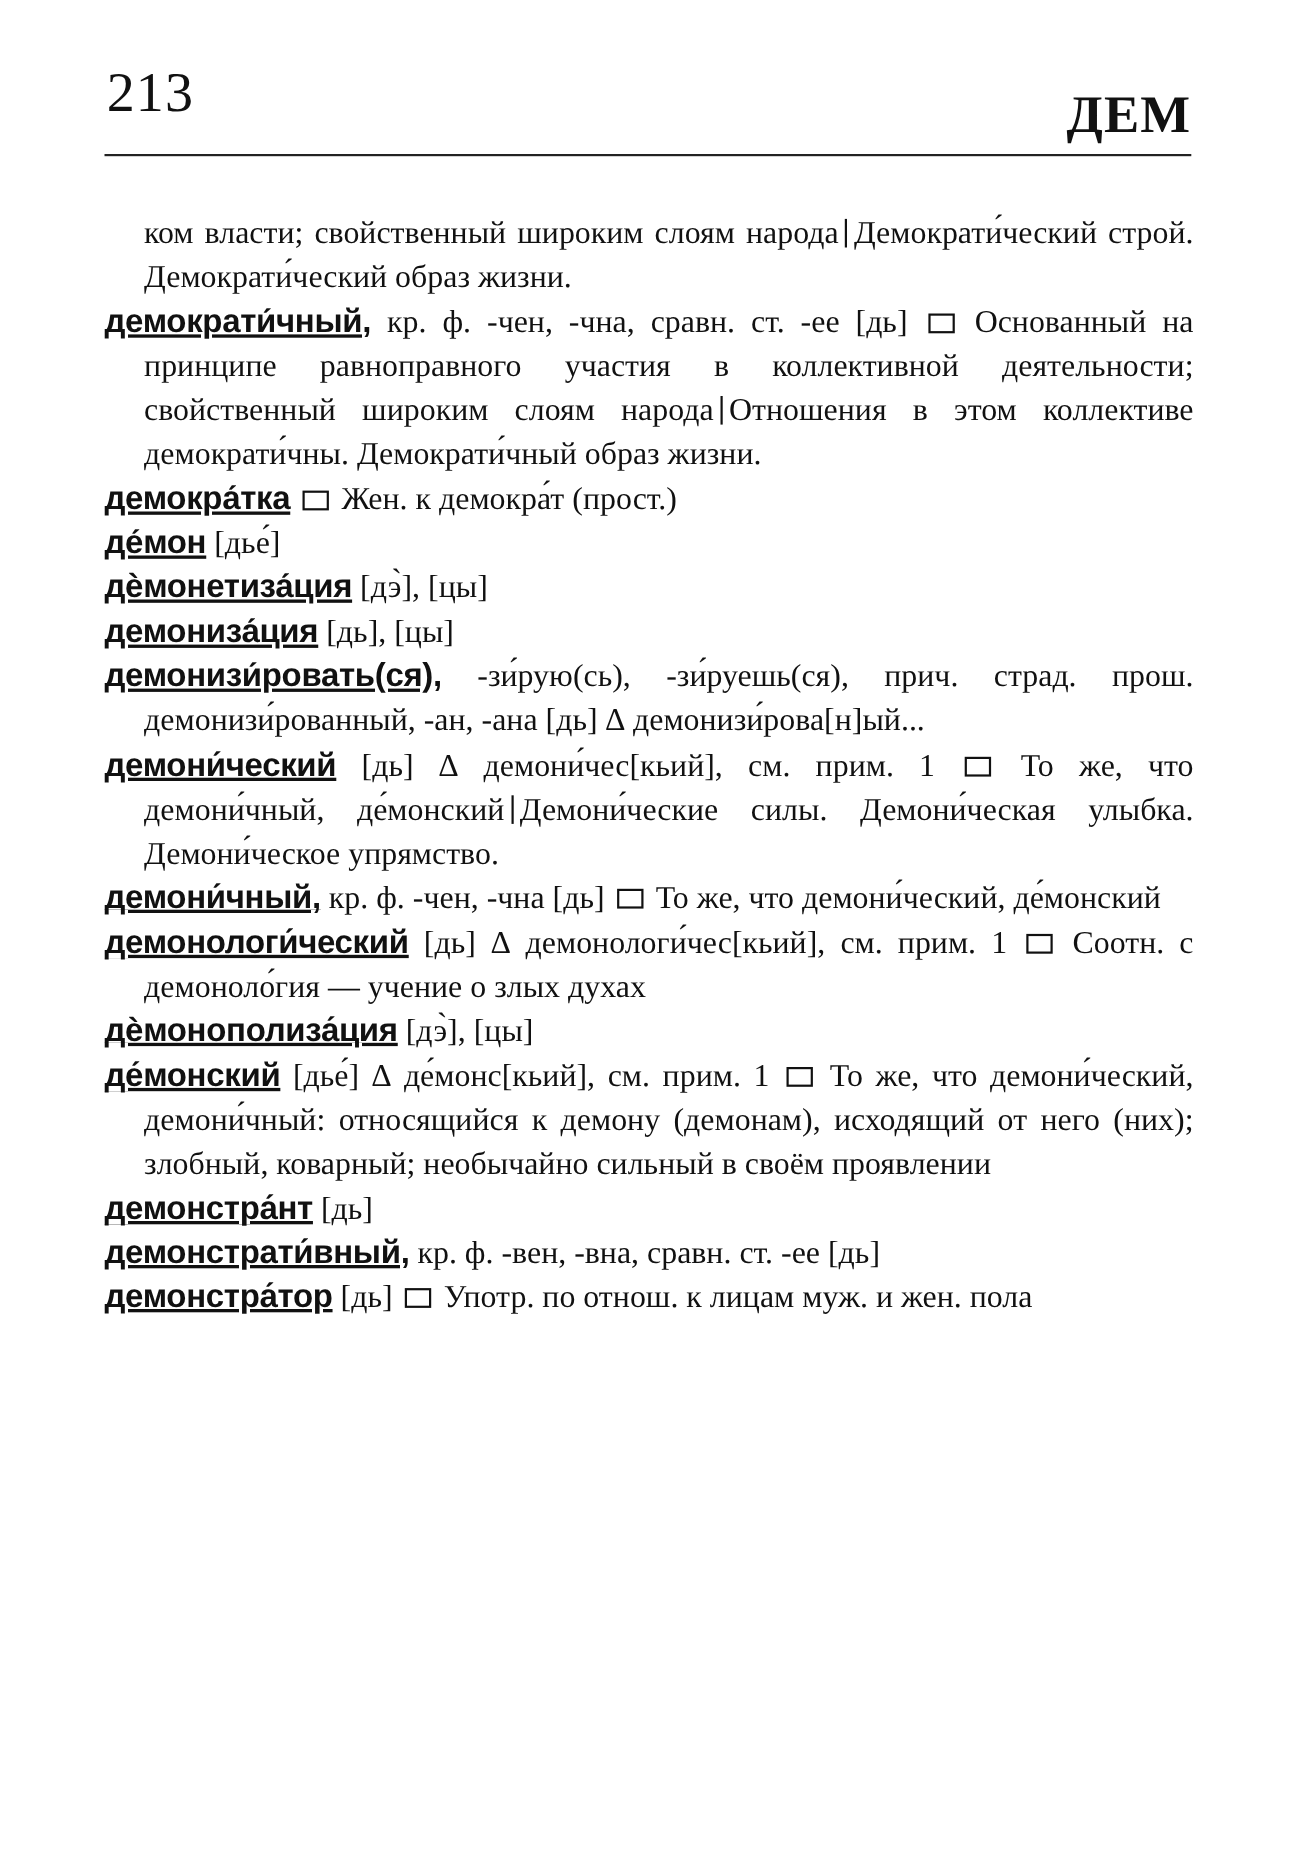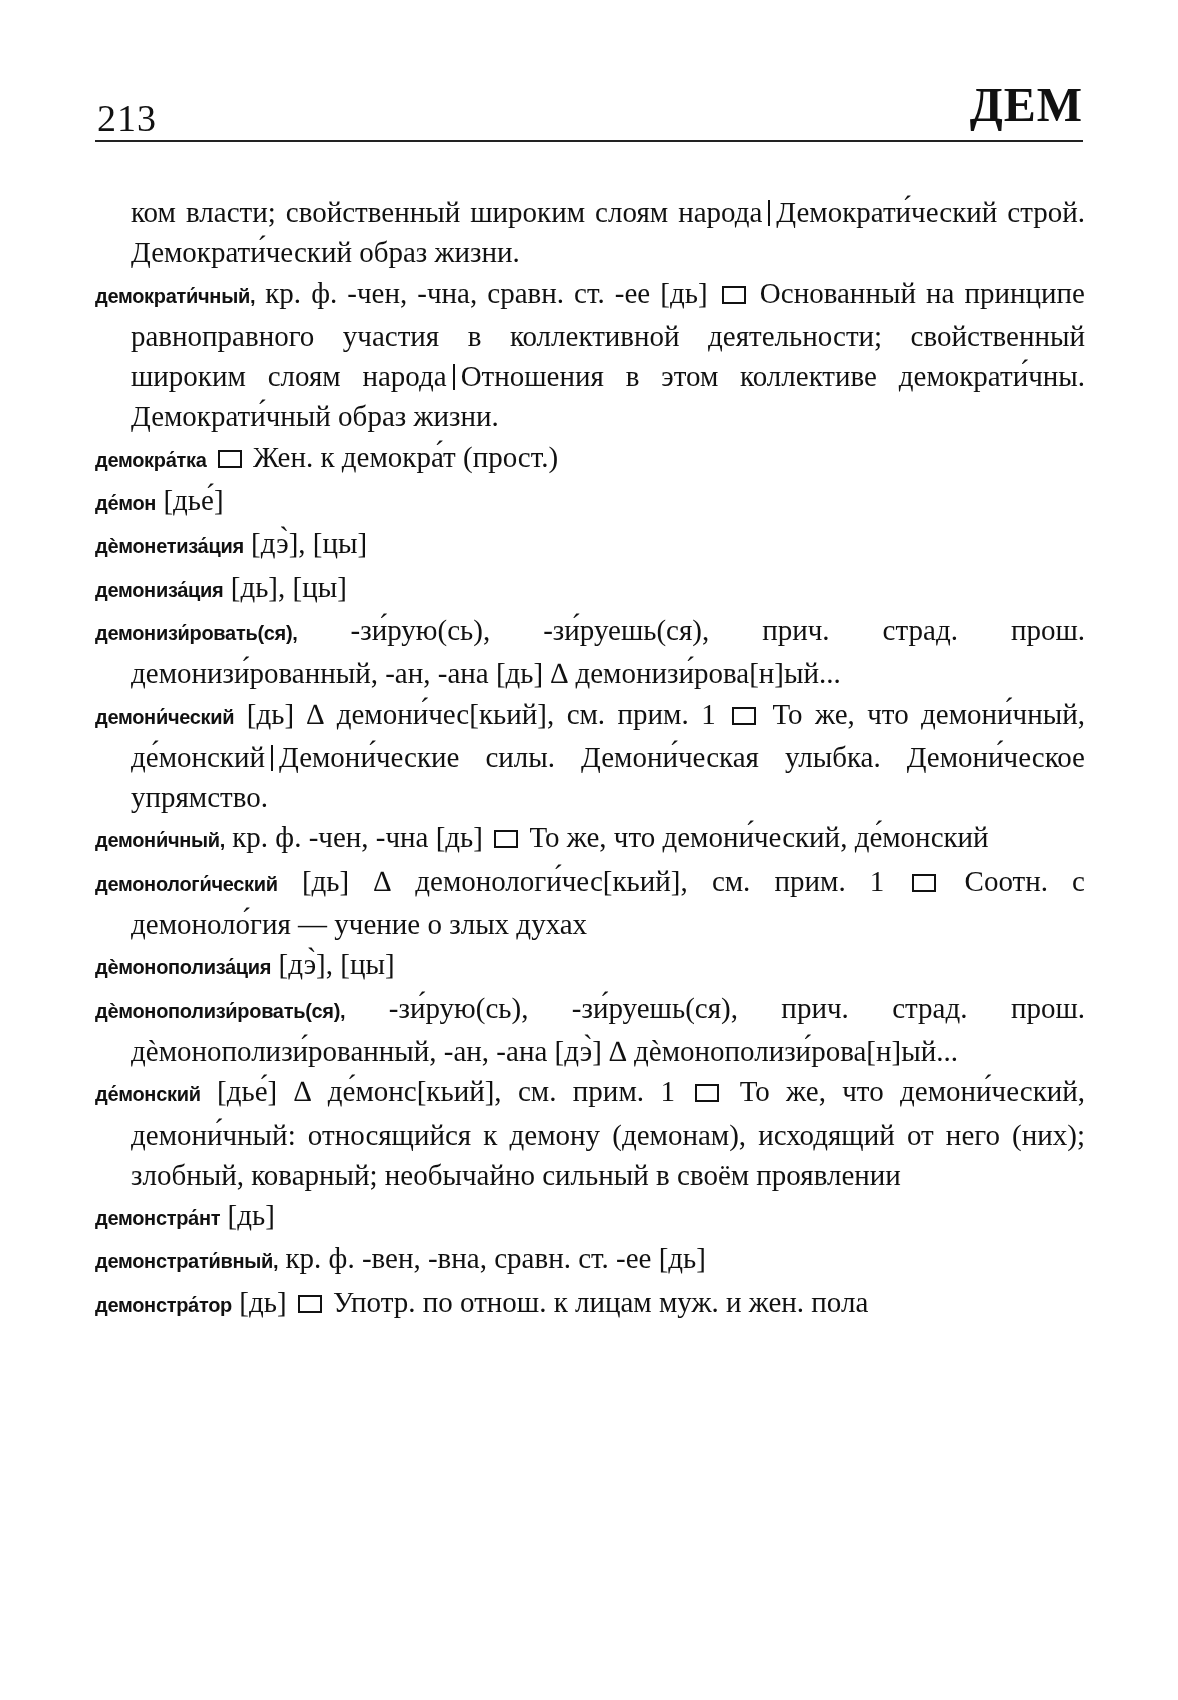--- a/index.html
+++ b/index.html
@@ -2,34 +2,34 @@
 <html><head>
 <meta charset="utf-8">
 <style>
   html, body { margin: 0; padding: 0; background: #ffffff; }
   body { width: 1178px; height: 1700px; position: relative; overflow: hidden; color: #111; }
   .page-header {
     position: absolute; left: 95px; top: 82px; width: 988px; height: 58px;
     border-bottom: 2px solid #222;
   }
   .page-number {
-    position: absolute; left: 2px; bottom: 0;
-    font-family: "Liberation Serif", serif; font-size: 38px; letter-spacing: 1px;
+    position: absolute; left: 2px; bottom: 26px;
+    font-family: "Liberation Serif", serif; font-size: 51px; letter-spacing: 1px;
   }
   .running-head {
     position: absolute; right: 0; bottom: 8px;
     font-family: "Liberation Serif", serif; font-weight: bold; font-size: 48px; letter-spacing: 1px; text-align: right;
   }
   .body {
     position: absolute; left: 95px; top: 192px; width: 990px;
     font-family: "Liberation Serif", serif; font-size: 29px; line-height: 40.3px;
   }
   .entry { padding-left: 36px; text-indent: -36px; text-align: justify; }
   .entry.cont { text-indent: 0; }
-  .hw { font-family: "Liberation Sans", sans-serif; font-weight: bold; font-size: 20px; letter-spacing: -0.3px; }
+  .hw { font-family: "Liberation Sans", sans-serif; font-weight: bold; font-size: 30px; letter-spacing: -0.3px; text-decoration: underline; }
   .it { }
   .box {
     display: inline-block; width: 24px; height: 18px; border: 2px solid #111;
     vertical-align: -1px; margin: 0 4px; box-sizing: border-box;
   }
   .sep { display: inline-block; width: 2px; height: 26px; background: #111; vertical-align: -4px; margin: 0 6px; }
 </style>
 </head>
 <body>
 
@@ -43,18 +43,17 @@
     <div class="entry"><span class="hw">демократи́чный,</span><span class="it"> кр. ф.</span><span> -чен, -чна, </span><span class="it">сравн. ст.</span><span> -ее [</span><span class="it">дь</span><span>] </span><span class="box"></span><span class="it"> Основанный на принципе равноправного участия в коллективной деятельности; свойственный широким слоям народа</span><span class="sep"></span><span>Отношения в этом коллективе демократи́чны. Демократи́чный образ жизни.</span></div>
     <div class="entry"><span class="hw">демокра́тка</span><span> </span><span class="box"></span><span class="it"> Жен. к</span><span> демокра́т (</span><span class="it">прост.</span><span>)</span></div>
     <div class="entry"><span class="hw">де́мон</span><span> [</span><span class="it">дье́</span><span>]</span></div>
     <div class="entry"><span class="hw">дѐмонетиза́ция</span><span> [</span><span class="it">дэ̀</span><span>], [</span><span class="it">цы</span><span>]</span></div>
     <div class="entry"><span class="hw">демониза́ция</span><span> [</span><span class="it">дь</span><span>], [</span><span class="it">цы</span><span>]</span></div>
     <div class="entry"><span class="hw">демонизи́ровать(ся),</span><span> -зи́рую(сь), -зи́руешь(ся), </span><span class="it">прич. страд. прош.</span><span> демонизи́рованный, -ан, -ана [</span><span class="it">дь</span><span>] ∆ демонизи́рова[</span><span class="it">н</span><span>]ый...</span></div>
     <div class="entry"><span class="hw">демони́ческий</span><span> [</span><span class="it">дь</span><span>] ∆ демони́чес[</span><span class="it">кьий</span><span>], </span><span class="it">см. прим. 1</span><span> </span><span class="box"></span><span class="it"> То же, что</span><span> демони́чный, де́монский</span><span class="sep"></span><span>Демони́ческие силы. Демони́ческая улыбка. Демони́ческое упрямство.</span></div>
     <div class="entry"><span class="hw">демони́чный,</span><span class="it"> кр. ф.</span><span> -чен, -чна [</span><span class="it">дь</span><span>] </span><span class="box"></span><span class="it"> То же, что</span><span> демони́ческий, де́монский</span></div>
     <div class="entry"><span class="hw">демонологи́ческий</span><span> [</span><span class="it">дь</span><span>] ∆ демонологи́чес[</span><span class="it">кьий</span><span>], </span><span class="it">см. прим. 1</span><span> </span><span class="box"></span><span class="it"> Соотн. с</span><span> демоноло́гия — </span><span class="it">учение о злых духах</span></div>
     <div class="entry"><span class="hw">дѐмонополиза́ция</span><span> [</span><span class="it">дэ̀</span><span>], [</span><span class="it">цы</span><span>]</span></div>
-    <div class="entry"><span class="hw">дѐмонополизи́ровать(ся),</span><span> -зи́рую(сь), -зи́руешь(ся), </span><span class="it">прич. страд. прош.</span><span> дѐмонополизи́рованный, -ан, -ана [</span><span class="it">дэ̀</span><span>] ∆ дѐмонополизи́рова[</span><span class="it">н</span><span>]ый...</span></div>
     <div class="entry"><span class="hw">де́монский</span><span> [</span><span class="it">дье́</span><span>] ∆ де́монс[</span><span class="it">кьий</span><span>], </span><span class="it">см. прим. 1</span><span> </span><span class="box"></span><span class="it"> То же, что</span><span> демони́ческий, демони́чный: </span><span class="it">относящийся к демону (демонам), исходящий от него (них); злобный, коварный; необычайно сильный в своём проявлении</span></div>
     <div class="entry"><span class="hw">демонстра́нт</span><span> [</span><span class="it">дь</span><span>]</span></div>
     <div class="entry"><span class="hw">демонстрати́вный,</span><span class="it"> кр. ф.</span><span> -вен, -вна, </span><span class="it">сравн. ст.</span><span> -ее [</span><span class="it">дь</span><span>]</span></div>
     <div class="entry"><span class="hw">демонстра́тор</span><span> [</span><span class="it">дь</span><span>] </span><span class="box"></span><span class="it"> Употр. по отнош. к лицам муж. и жен. пола</span></div>
   </div>
 
 </body></html>

